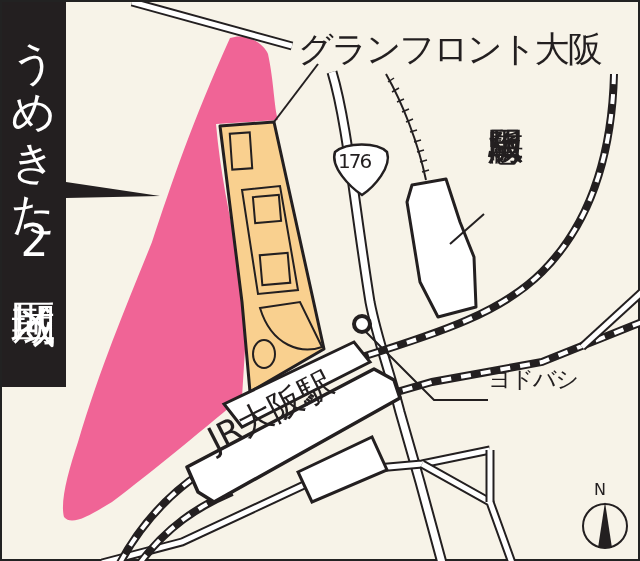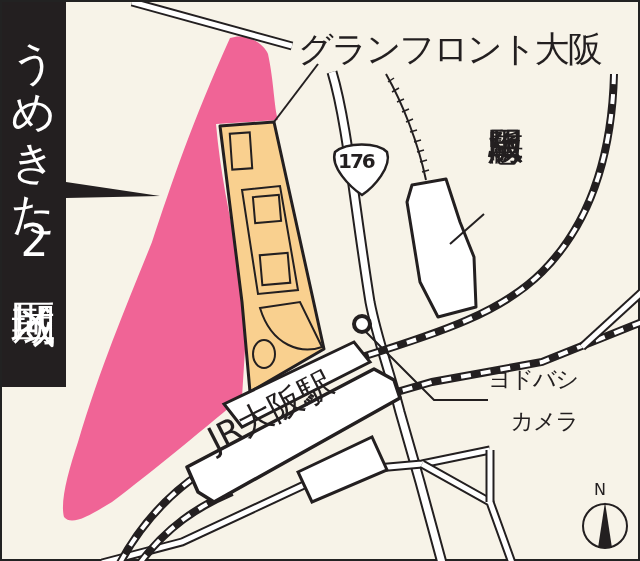--- a/index.html
+++ b/index.html
@@ -6,21 +6,21 @@
     body { width: 640px; height: 561px; overflow: hidden; position: relative; font-family: "DejaVu Sans", sans-serif; }
     #map-root { position: absolute; left: 0; top: 0; width: 640px; height: 561px; background: #f7f3e8; box-sizing: border-box; border: 2px solid #222; }
     svg.map { position: absolute; left: 0; top: 0; }
     .title-bar { position: absolute; left: 0; top: 0; width: 64px; height: 385px; background: #231f20; color: #fff; box-sizing: border-box; padding-top: 8px; }
     .title-bar .vtext { writing-mode: vertical-rl; font-family: "DejaVu Sans", sans-serif; font-size: 44px; line-height: 64px; letter-spacing: 1px; color: #fff; margin: 0 auto; width: 64px; text-orientation: upright; }
     .label { position: absolute; color: #231f20; font-family: "DejaVu Sans", sans-serif; white-space: nowrap; }
     .lbl-grand { left: 296px; top: 8px; font-size: 35px; letter-spacing: -2px; margin-top: 16px; }
     .lbl-hankyu { left: 484px; top: 100px; font-size: 35px; line-height: 40px; writing-mode: vertical-rl; text-orientation: upright; }
     .lbl-yodo { left: 486px; top: 356px; font-size: 23px; line-height: 42px; letter-spacing: -1px; text-align: right; }
     .lbl-jr { left: 198px; top: 420px; font-size: 34px; transform: rotate(-27deg); transform-origin: left top; letter-spacing: 0px; }
-    .lbl-route { left: 336px; top: 147px; font-size: 20px; letter-spacing: -2px; font-weight: bold; }
+    .lbl-route { left: 336px; top: 147px; font-size: 20px; letter-spacing: -2px; }
     .lbl-north { left: 592px; top: 478px; font-size: 16px; }
   </style>
 </head>
 <body>
 
 <div id="map-root">
 
   <svg class="map" width="640" height="561" viewBox="0 0 640 561">
 
     <path d="M228,36 C245,30 262,42 266,52 C272,80 272,105 276,118 L214,122 C220,190 236,250 246,300 L240,395 C210,420 150,470 110,500 C90,512 70,525 62,515 C58,500 66,470 76,440 C100,360 126,300 150,240 C170,180 190,120 228,36 Z" fill="#f06496"></path>
@@ -96,18 +96,17 @@
   </svg>
 
   <div class="title-bar">
     <div class="vtext">うめきた2期区域</div>
   </div>
 
   <div class="label lbl-grand">グランフロント大阪</div>
   <div class="label lbl-hankyu">阪急梅田駅</div>
   <div class="label lbl-yodo">
     <div>ヨドバシ</div>
-    <div>カメラ</div>
   </div>
   <div class="label lbl-jr">JR大阪駅</div>
   <div class="label lbl-route">176</div>
   <div class="label lbl-north">N</div>
 </div>
 
 </body></html>

